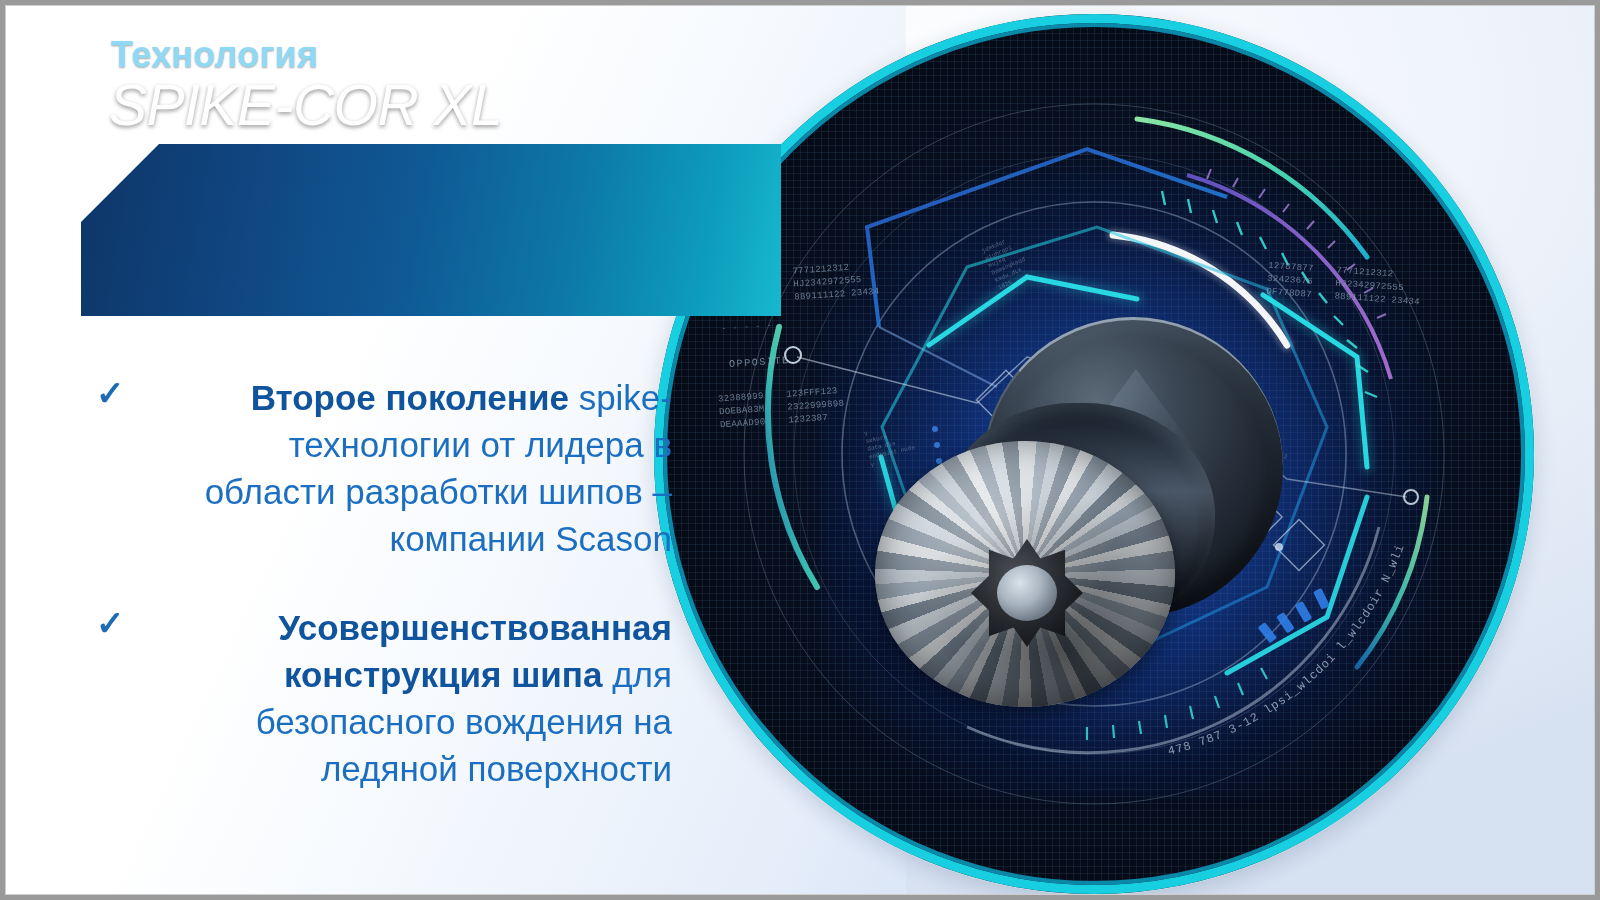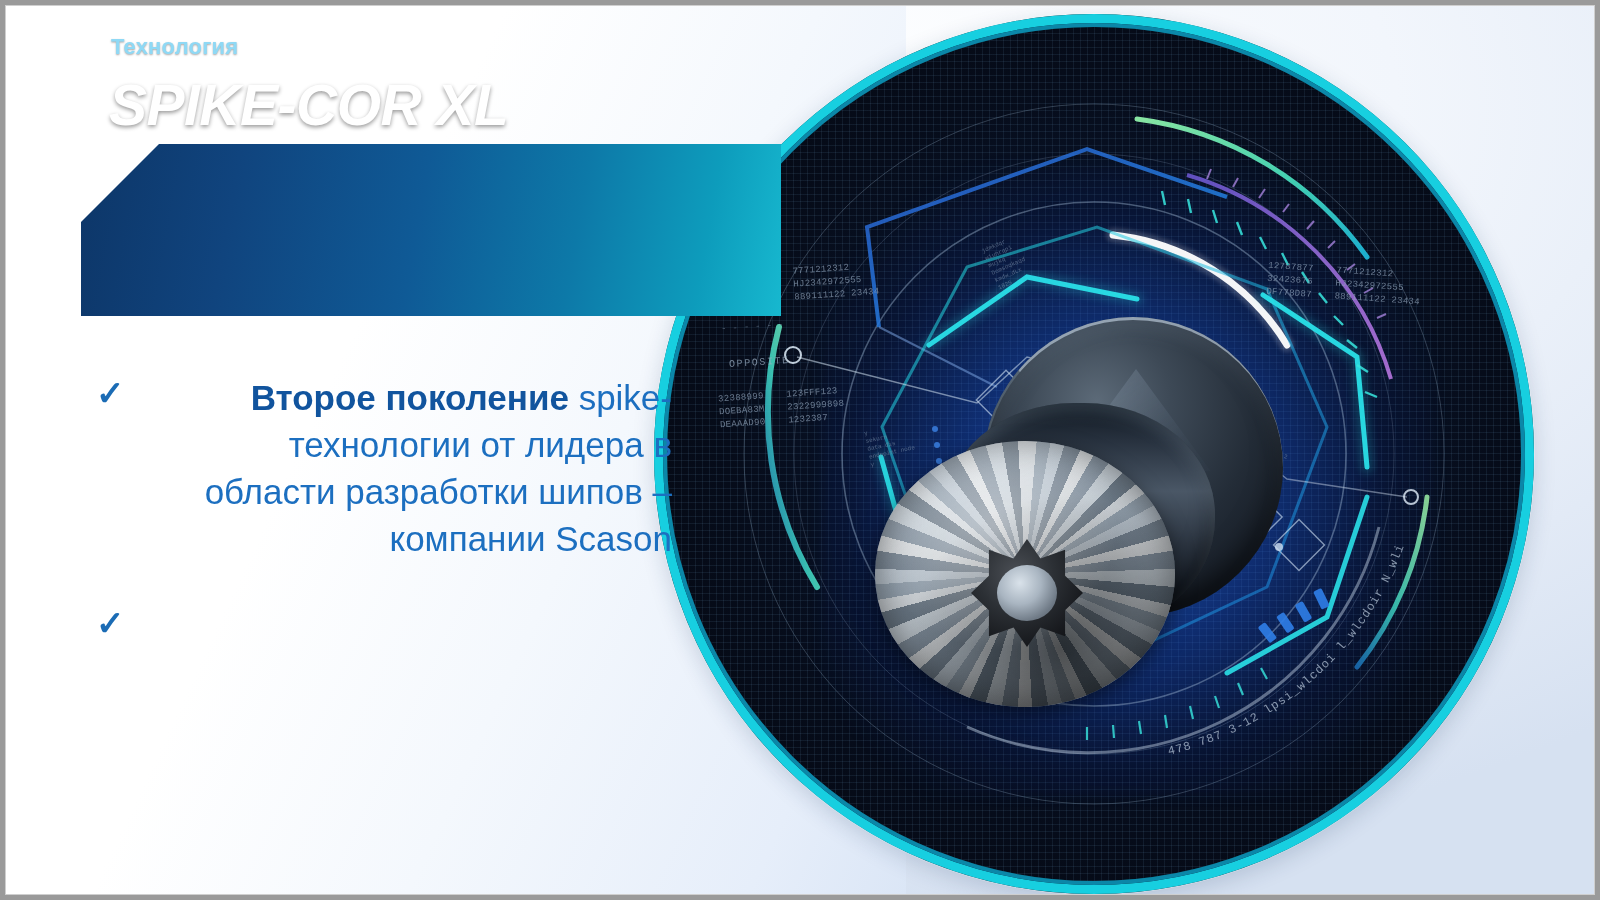--- a/index.html
+++ b/index.html
@@ -28,26 +28,26 @@
     position:absolute; left:75px; top:138px; width:700px; height:172px;
     clip-path:polygon(0 78px, 78px 0, 100% 0, 100% 100%, 0 100%);
     pointer-events:none;
   }
   #banner-diag .ln{
     position:absolute; left:-12px; top:56px; width:150px; height:2px;
     background:#eef4fb; transform:rotate(-45deg); transform-origin:left center; opacity:.9;
   }
   #banner-top-label{
     position:absolute; left:105px; top:28px;
-    color:#8fd9f5; font-size:22px; font-weight:bold; letter-spacing:.2px;
+    color:#8fd9f5; font-size:36px; font-weight:bold; letter-spacing:.2px;
     text-shadow:0 1px 2px rgba(0,0,0,.35);
   }
   #banner-title{
     position:absolute; left:103px; top:66px;
-    color:#ffffff; font-size:57px; font-weight:bold; font-style:italic;
+    color:#ffffff; font-size:57px; font-weight:normal; font-style:italic;
     letter-spacing:-0.5px;
     text-shadow:0 2px 4px rgba(0,0,0,.4);
   }
 
   
   #bullets{position:absolute; left:86px; top:368px; width:580px;}
   .bullet{position:relative; padding-left:62px; margin-bottom:42px;}
   .tick{
     position:absolute; left:4px; top:4px; width:34px; height:34px;
     color:#1b6cb5; font-size:34px; line-height:30px; font-weight:bold;
@@ -377,15 +377,18 @@
 
   <div id="bullets">
     <div class="bullet">
       <div class="tick">✓</div>
       <div class="btext">
         <b>Второе поколение</b><span> spike-технологии от лидера в области разработки шипов – компании Scason</span>
       </div>
     </div>
     <div class="bullet">
       <div class="tick">✓</div>
+      <div class="btext">
+        <b>Усовершенствованная конструкция шипа</b><span> для безопасного вождения на ледяной поверхности</span>
+      </div>
     </div>
   </div>
 </div>
 
 </body></html>

